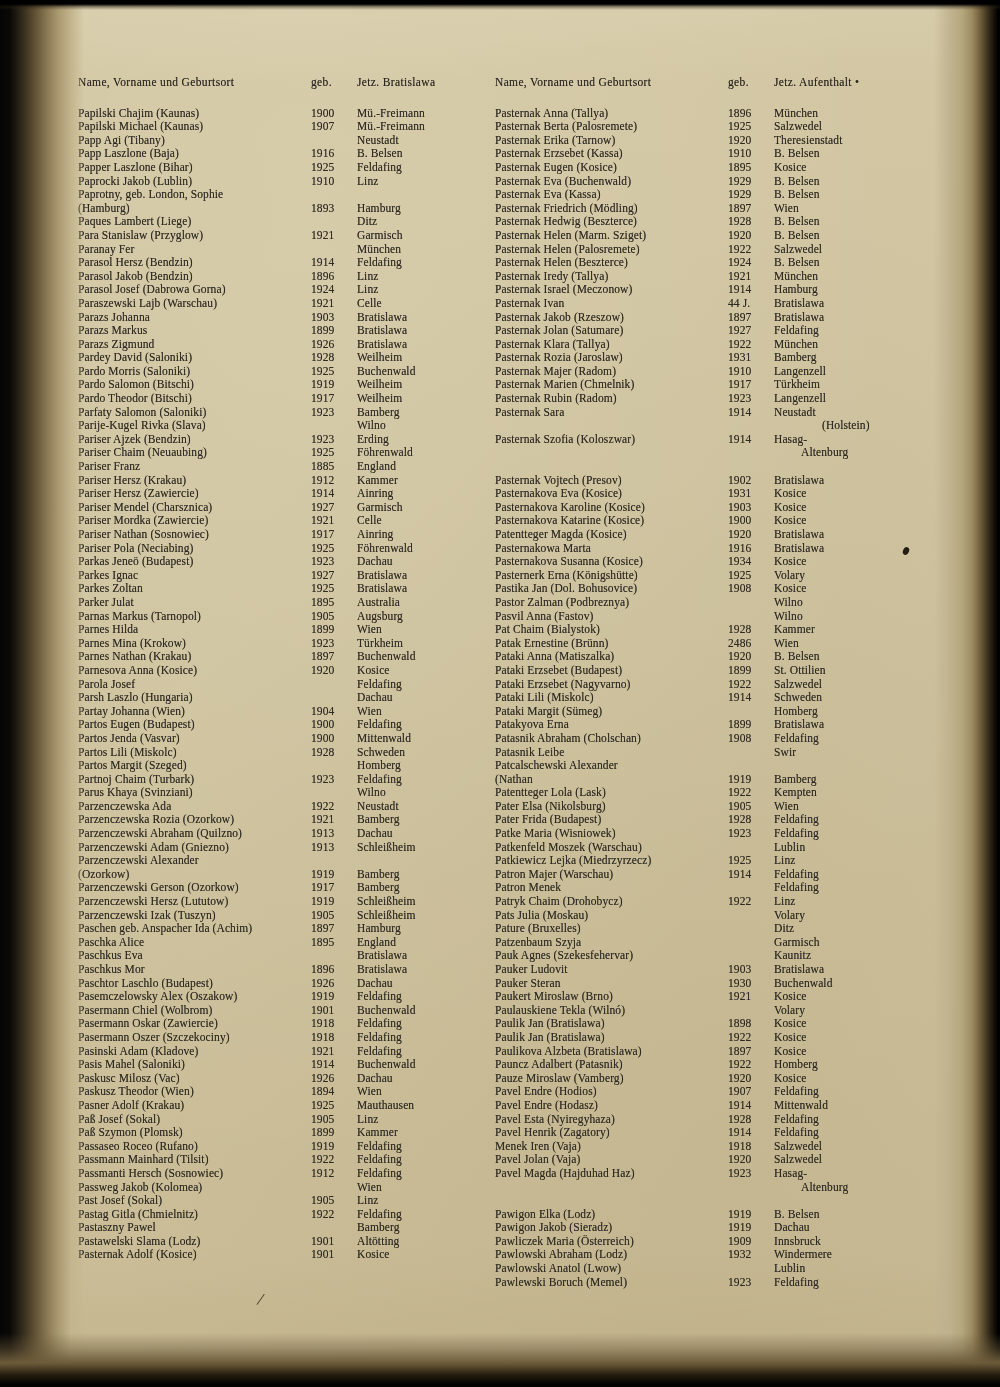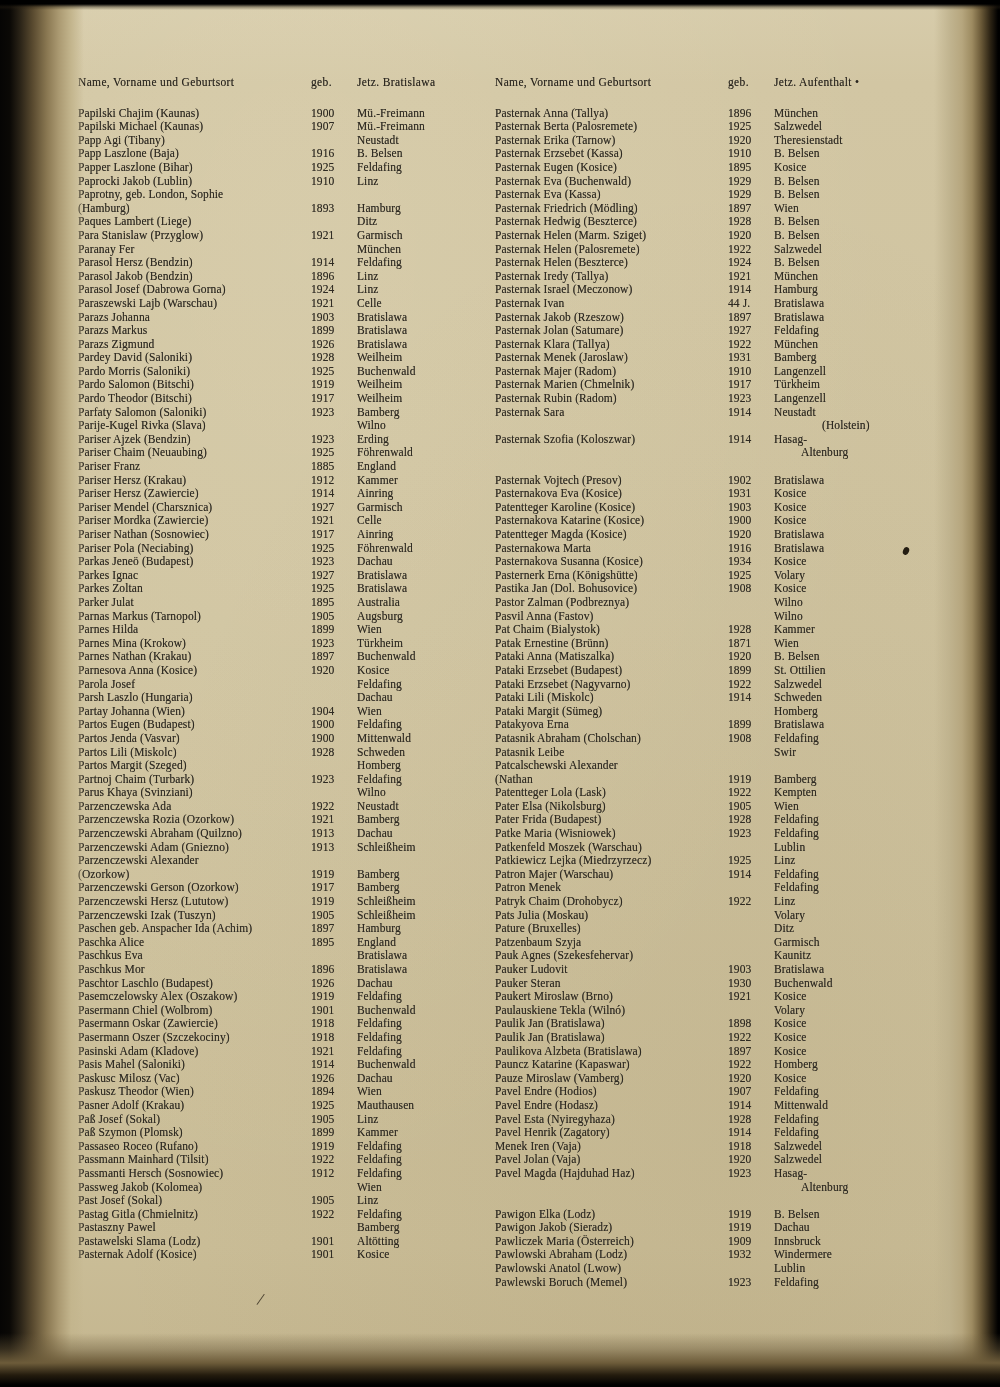--- a/index.html
+++ b/index.html
@@ -611,21 +611,21 @@
               <span class="cell name">Pasternak Jolan (Satumare)</span>
               <span class="cell geb">1927</span>
               <span class="cell ort">Feldafing</span>
             </div>
             <div class="row">
               <span class="cell name">Pasternak Klara (Tallya)</span>
               <span class="cell geb">1922</span>
               <span class="cell ort">München</span>
             </div>
             <div class="row">
-              <span class="cell name">Pasternak Menek (Jaroslaw)</span>
+              <span class="cell name">Pasternak Rozia (Jaroslaw)</span>
               <span class="cell geb">1931</span>
               <span class="cell ort">Bamberg</span>
             </div>
             <div class="row">
               <span class="cell name">Pasternak Majer (Radom)</span>
               <span class="cell geb">1910</span>
               <span class="cell ort">Langenzell</span>
             </div>
             <div class="row">
               <span class="cell name">Pasternak Marien (Chmelnik)</span>
@@ -662,21 +662,21 @@
               <span class="cell name">Pasternak Vojtech (Presov)</span>
               <span class="cell geb">1902</span>
               <span class="cell ort">Bratislawa</span>
             </div>
             <div class="row">
               <span class="cell name">Pasternakova Eva (Kosice)</span>
               <span class="cell geb">1931</span>
               <span class="cell ort">Kosice</span>
             </div>
             <div class="row">
-              <span class="cell name">Patentteger Karoline (Kosice)</span>
+              <span class="cell name">Pasternakova Karoline (Kosice)</span>
               <span class="cell geb">1903</span>
               <span class="cell ort">Kosice</span>
             </div>
             <div class="row">
               <span class="cell name">Pasternakova Katarine (Kosice)</span>
               <span class="cell geb">1900</span>
               <span class="cell ort">Kosice</span>
             </div>
             <div class="row">
               <span class="cell name">Patentteger Magda (Kosice)</span>
@@ -713,21 +713,21 @@
               <span class="cell geb"></span>
               <span class="cell ort">Wilno</span>
             </div>
             <div class="row">
               <span class="cell name">Pat Chaim (Bialystok)</span>
               <span class="cell geb">1928</span>
               <span class="cell ort">Kammer</span>
             </div>
             <div class="row">
               <span class="cell name">Patak Ernestine (Brünn)</span>
-              <span class="cell geb">1871</span>
+              <span class="cell geb">2486</span>
               <span class="cell ort">Wien</span>
             </div>
             <div class="row">
               <span class="cell name">Pataki Anna (Matiszalka)</span>
               <span class="cell geb">1920</span>
               <span class="cell ort">B. Belsen</span>
             </div>
             <div class="row">
               <span class="cell name">Pataki Erzsebet (Budapest)</span>
               <span class="cell geb">1899</span>
@@ -867,21 +867,21 @@
               <span class="cell name">Paulik Jan (Bratislawa)</span>
               <span class="cell geb">1922</span>
               <span class="cell ort">Kosice</span>
             </div>
             <div class="row">
               <span class="cell name">Paulikova Alzbeta (Bratislawa)</span>
               <span class="cell geb">1897</span>
               <span class="cell ort">Kosice</span>
             </div>
             <div class="row">
-              <span class="cell name">Pauncz Katarine (Kapaswar)</span>
+              <span class="cell name">Pauncz Adalbert (Patasnik)</span>
               <span class="cell geb">1922</span>
               <span class="cell ort">Homberg</span>
             </div>
             <div class="row">
               <span class="cell name">Pauze Miroslaw (Vamberg)</span>
               <span class="cell geb">1920</span>
               <span class="cell ort">Kosice</span>
             </div>
             <div class="row">
               <span class="cell name">Pavel Endre (Hodios)</span>

